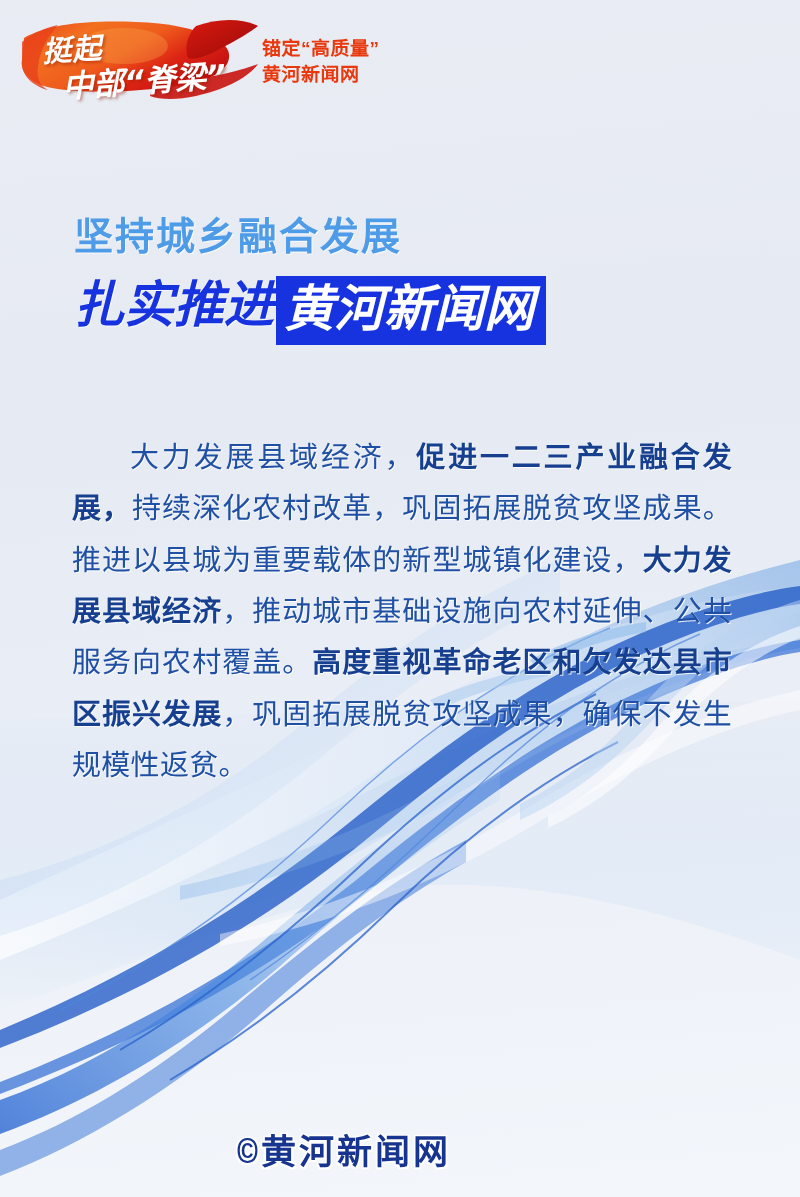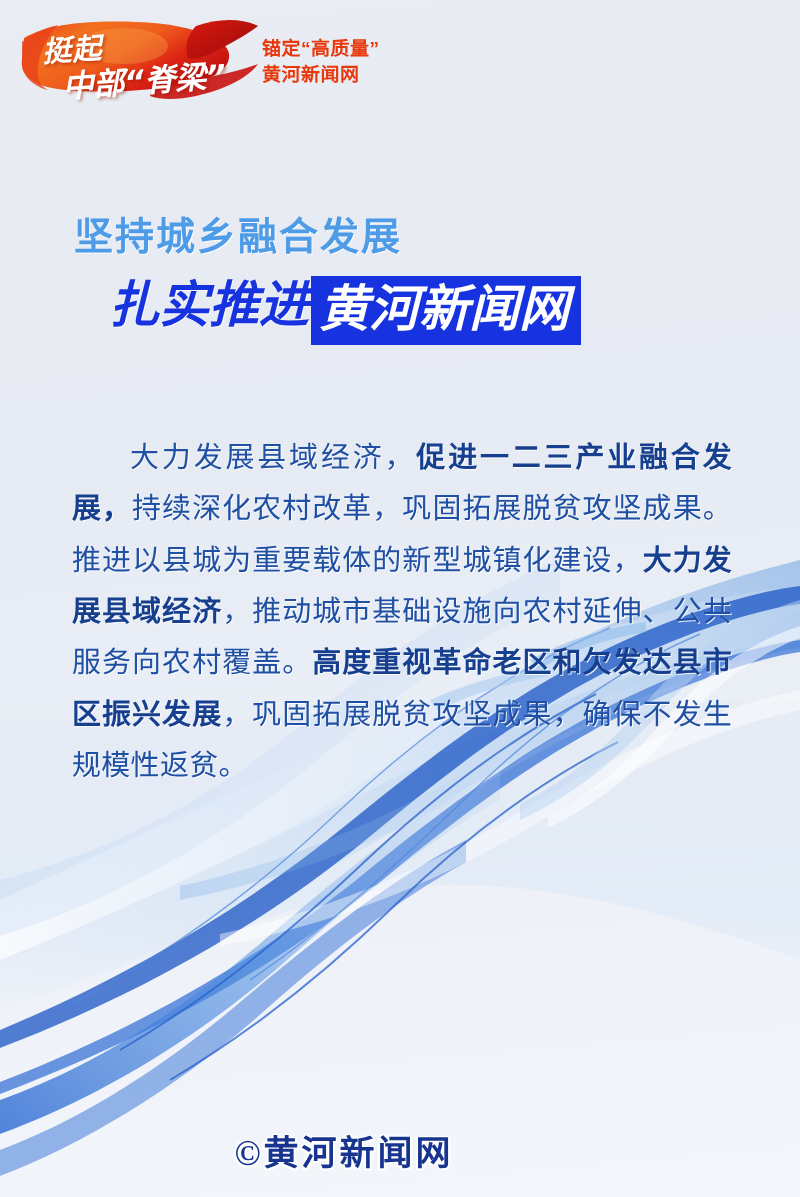--- a/index.html
+++ b/index.html
@@ -126,21 +126,20 @@
   .headline-main-a {
     font-size: 50px;
     font-weight: bold;
     font-style: italic;
     color: #1733e0;
     letter-spacing: 0px;
     line-height: 1.18;
     font-family: "DejaVu Sans", "Liberation Sans", sans-serif;
     text-shadow: 1px 1px 0 rgba(255,255,255,0.7);
     padding-right: 2px;
-    margin-left: 35px;
   }
   .headline-main-b {
     font-size: 50px;
     font-weight: bold;
     font-style: italic;
     color: #ffffff;
     background: #1733e0;
     padding: 4px 12px 6px 8px;
     letter-spacing: 0px;
     line-height: 1.18;
@@ -169,21 +168,21 @@
   
   .watermark {
     position: absolute;
     left: 0; bottom: 22px;
     width: 688px;
     text-align: center;
     font-size: 35px;
     font-weight: bold;
     color: #17348e;
     letter-spacing: 3px;
-    font-family: Liberation Serif, serif;
+    font-family: Liberation Mono, monospace;
     text-shadow:
       -1.5px -1.5px 0 #fff,  1.5px -1.5px 0 #fff,
       -1.5px  1.5px 0 #fff,  1.5px  1.5px 0 #fff,
       0 0 5px rgba(255,255,255,0.95);
     pointer-events: none;
   }
 </style>
 </head>
 <body>
 

